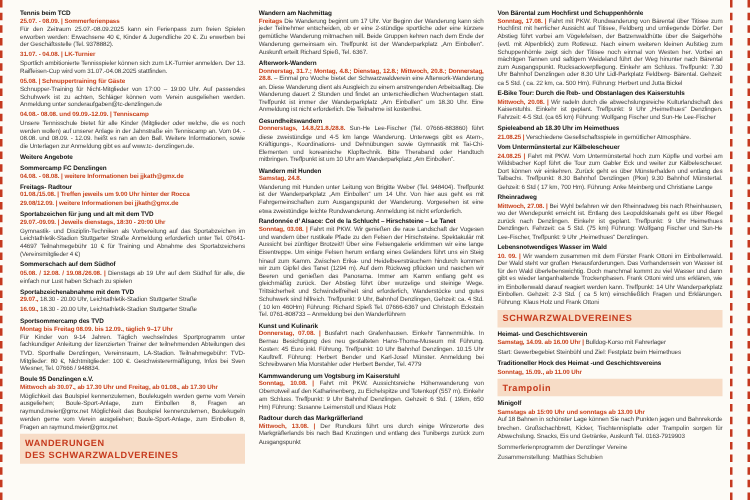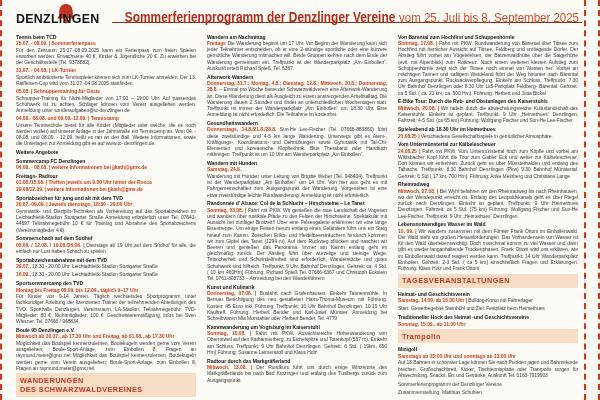--- a/index.html
+++ b/index.html
@@ -21,34 +21,20 @@
   .h{font-weight:bold;color:#151515;font-size:5.1px;margin:2.6px 0 .4px;letter-spacing:-.05px;line-height:1.2;}
   .d{color:#c8441f;font-weight:bold;font-size:5px;margin:0 0 .6px;letter-spacing:-.05px;line-height:1.22;}
   p.b{font-size:5px;line-height:1.24;margin:0 0 1.8px;text-align:justify;letter-spacing:-.08px;}
   .lead{color:#c8441f;font-weight:bold;}
   p.fb{font-size:5px;line-height:1.24;margin:2.6px 0 0;letter-spacing:-.06px;color:#454545;}
 </style>
 </head>
 <body>
 
 <div class="page">
-  <header>
-    <div class="logo">
-      <svg class="bell" viewBox="0 0 24 20">
-        <path d="M12 0 C7.2 0 5.2 3.8 5.2 8.6 L5.2 11.6 L3 14.6 L21 14.6 L18.8 11.6 L18.8 8.6 C18.8 3.8 16.8 0 12 0 Z" fill="#c0331c"></path>
-        <circle cx="12" cy="17" r="2.4" fill="#c0331c"></circle>
-      </svg>
-      <div class="logo-text">DENZLINGEN</div>
-    </div>
-    <div class="titlebox">
-      <span class="t1">Sommerferienprogramm der Denzlinger Vereine</span>
-      <span class="t2">vom 25. Juli bis 8. September 2025</span>
-    </div>
-    <div class="rule"></div>
-  </header>
   <main class="cols" id="columns">
       <div class="col">
         <div class="h">Tennis beim TCD</div>
         <div class="d">25.07. - 08.09. | Sommerferienpass</div>
         <p class="b">Für den Zeitraum 25.07.-08.09.2025 kann ein Ferienpass zum freien Spielen erworben werden: Erwachsene 40 €, Kinder &amp; Jugendliche 20 €. Zu erwerben bei der Geschäftsstelle (Tel. 9378882).</p>
         <div class="d">31.07. - 04.08. | LK-Turnier</div>
         <p class="b">Sportlich ambitionierte Tennisspieler können sich zum LK-Turnier anmelden. Der 13. Raiffeisen-Cup wird vom 31.07.-04.08.2025 stattfinden.</p>
         <div class="d">05.08. | Schnuppertraining für Gäste</div>
         <p class="b">Schnupper-Training für Nicht-Mitglieder von 17:00 – 19:00 Uhr. Auf passendes Schuhwerk ist zu achten, Schläger können vom Verein ausgeliehen werden. Anmeldung unter sonderaufgaben@tc-denzlingen.de</p>
         <div class="d">04.08.- 08.08. und 09.09.-12.09. | Tenniscamp</div>
@@ -101,21 +87,21 @@
         <div class="h">E-Bike Tour: Durch die Reb- und Obstanlagen des Kaiserstuhls</div>
         <p class="b"><span class="lead">Mittwoch, 20.08. |</span> <span>Wir radeln durch die abwechslungsreiche Kulturlandschaft des Kaiserstuhls. Einkehr ist geplant. Treffpunkt: 9 Uhr „Heimethues“ Denzlingen. Fahrzeit: 4-5 Std. (ca 65 km) Führung: Wolfgang Fischer und Sun-He Lee-Fischer</span></p>
         <div class="h">Spieleabend ab 18.30 Uhr im Heimethues</div>
         <p class="b"><span class="lead">21.08.25 |</span> <span>Verschiedene Gesellschaftsspiele in gemütlicher Atmosphäre.</span></p>
         <div class="h">Vom Untermünstertal zur Kälbelescheuer</div>
         <p class="b"><span class="lead">24.08.25 |</span> <span>Fahrt mit PKW. Vom Untermünstertal hoch zum Köpfle und vorbei am Wildsbacher Kopf führt die Tour zum Gabler Eck und weiter zur Kälbelescheuer. Dort können wir einkehren. Zurück geht es über Münsterhalden und entlang des Talbachs. Treffpunkt: 8.30 Bahnhof Denzlingen (Pkw) 9.30 Bahnhof Münstertal. Gehzeit: 6 Std ( 17 km, 700 Hm). Führung: Anke Meinberg und Christiane Lange</span></p>
         <div class="h">Rheinradweg</div>
         <p class="b"><span class="lead">Mittwoch, 27.08. |</span> <span>Bei Wyhl befahren wir den Rheinradweg bis nach Rheinhausen, wo der Wendepunkt erreicht ist. Entlang des Leopoldskanals geht es über Riegel zurück nach Denzlingen. Einkehr ist geplant. Treffpunkt: 9 Uhr Heimethues Denzlingen. Fahrzeit: ca 5 Std. (75 km) Führung: Wolfgang Fischer und Sun-He Lee-Fischer, Treffpunkt: 9 Uhr „Heimethues“ Denzlingen.</span></p>
         <div class="h">Lebensnotwendiges Wasser im Wald</div>
         <p class="b"><span class="lead">10. 09. |</span> <span>Wir wandern zusammen mit dem Förster Frank Ottoni im Einbollenwald. Der Wald steht vor großen Herausforderungen. Das Vorhandensein von Wasser ist für den Wald überlebenswichtig. Doch manchmal kommt zu viel Wasser und dann gibt es wieder langanhaltende Trockenphasen. Frank Ottoni wird uns erklären, wie im Einbollenwald darauf reagiert werden kann. Treffpunkt: 14 Uhr Wanderparkplatz Einbollen. Gehzeit: 2-3 Std. ( ca 5 km) einschließlich Fragen und Erklärungen. Führung: Klaus Holz und Frank Ottoni</span></p>
-        <div class="section-box">TAGESVERANSTALTUNGEN</div>
+        <div class="section-box">SCHWARZWALDVEREINES</div>
         <div class="h">Heimat- und Geschichtsverein</div>
         <p class="b"><span class="lead">Samstag, 14.09. ab 16.00 Uhr |</span> <span>Bulldog-Korso mit Fahrerlager</span></p>
         <p class="b">Start: Gewerbegebiet Steinbühl und Ziel: Festplatz beim Heimethues</p>
         <div class="h">Traditioneller Hock des Heimat -und Geschichtsvereins</div>
         <div class="d">Sonntag, 15.09., ab 11.00 Uhr</div>
         <div class="section-box">Trampolin</div>
         <div class="h">Minigolf</div>
         <div class="d">Samstags ab 15:00 Uhr und sonntags ab 13.00 Uhr</div>
         <p class="b">Auf 18 Bahnen in schönster Lage können Sie nach Punkten jagen und Bahnrekorde brechen. Großschachbrett, Kicker, Tischtennisplatte oder Trampolin sorgen für Abwechslung. Snacks, Eis und Getränke, Auskunft Tel. 0163-7919903</p>
         <p class="fb">Sommerferienprogramm der Denzlinger Vereine</p>

